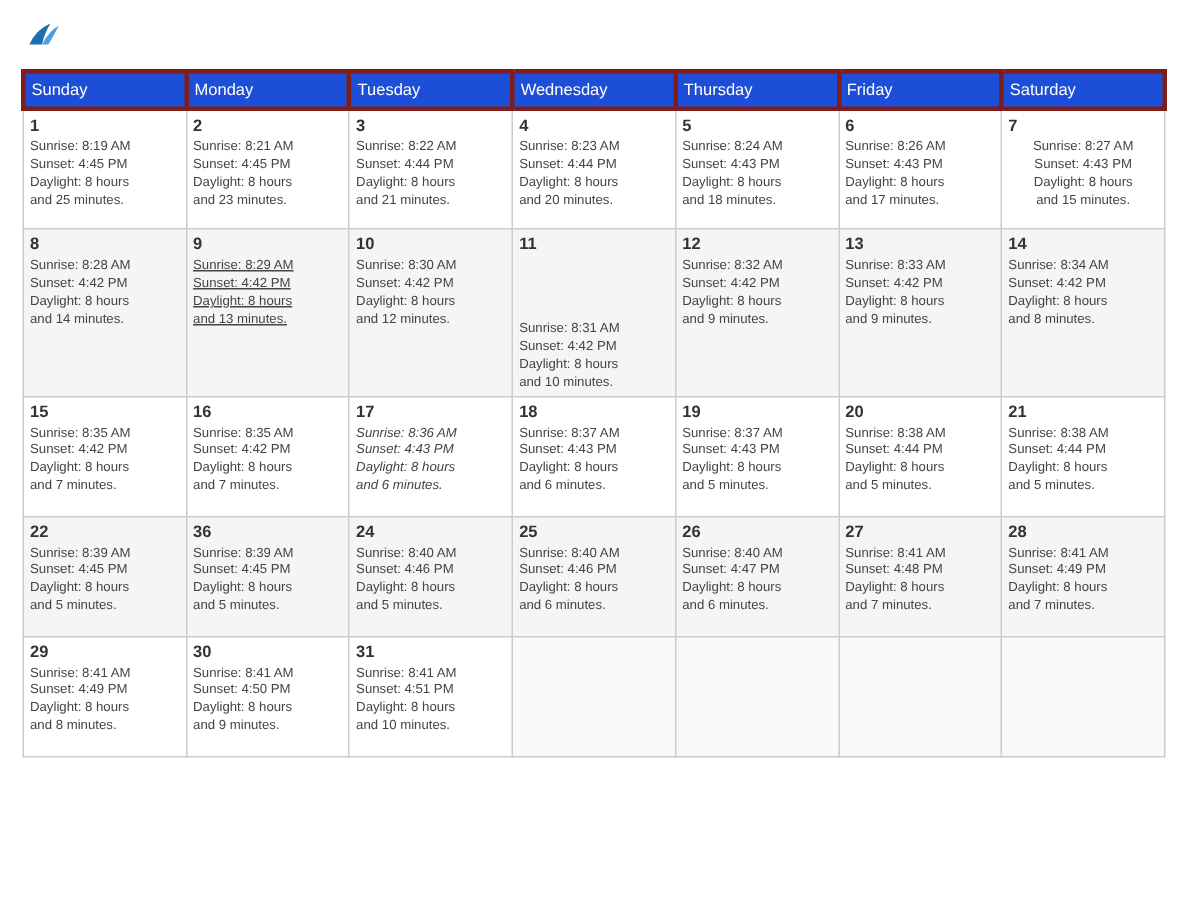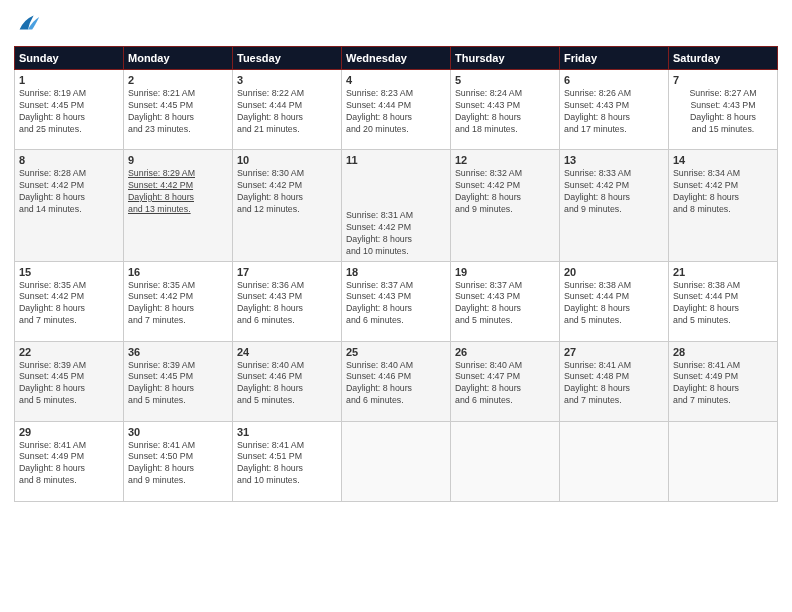--- a/index.html
+++ b/index.html
@@ -50,27 +50,27 @@
     .location {
       font-size: 13px;
       color: #555;
     }
     table {
       width: 100%;
       border-collapse: collapse;
       font-size: 9.5px;
     }
     thead tr th {
-      background-color: #0f172a;
+      background-color: #1d4ed8;
       color: #fff;
-      font-weight: bold;
+      font-weight: normal;
       font-size: 11px;
       padding: 5px 4px;
       text-align: left;
-      border: 1px solid #7f1d1d;
+      border: 3px solid #7f1d1d;
     }
     tbody tr td {
       vertical-align: top;
       padding: 4px 4px 3px 4px;
       border: 1px solid #ccc;
       width: 14.28%;
       height: 80px;
       background: #fff;
     }
     tbody tr:nth-child(even) td {
@@ -238,21 +238,21 @@
           </td>
           <td>
             <span class="day-num">16</span>
             <div class="day-info" style="white-space: pre-line;">Sunrise: 8:35 AM
 Sunset: 4:42 PM
 Daylight: 8 hours
 and 7 minutes.</div>
           </td>
           <td>
             <span class="day-num">17</span>
-            <div class="day-info" style="white-space: pre-line;">Sunrise: 8:36 AM
+            <div class="day-info" style="white-space: pre-line; font-style: italic;">Sunrise: 8:36 AM
 Sunset: 4:43 PM
 Daylight: 8 hours
 and 6 minutes.</div>
           </td>
           <td>
             <span class="day-num">18</span>
             <div class="day-info" style="white-space: pre-line;">Sunrise: 8:37 AM
 Sunset: 4:43 PM
 Daylight: 8 hours
 and 6 minutes.</div>

